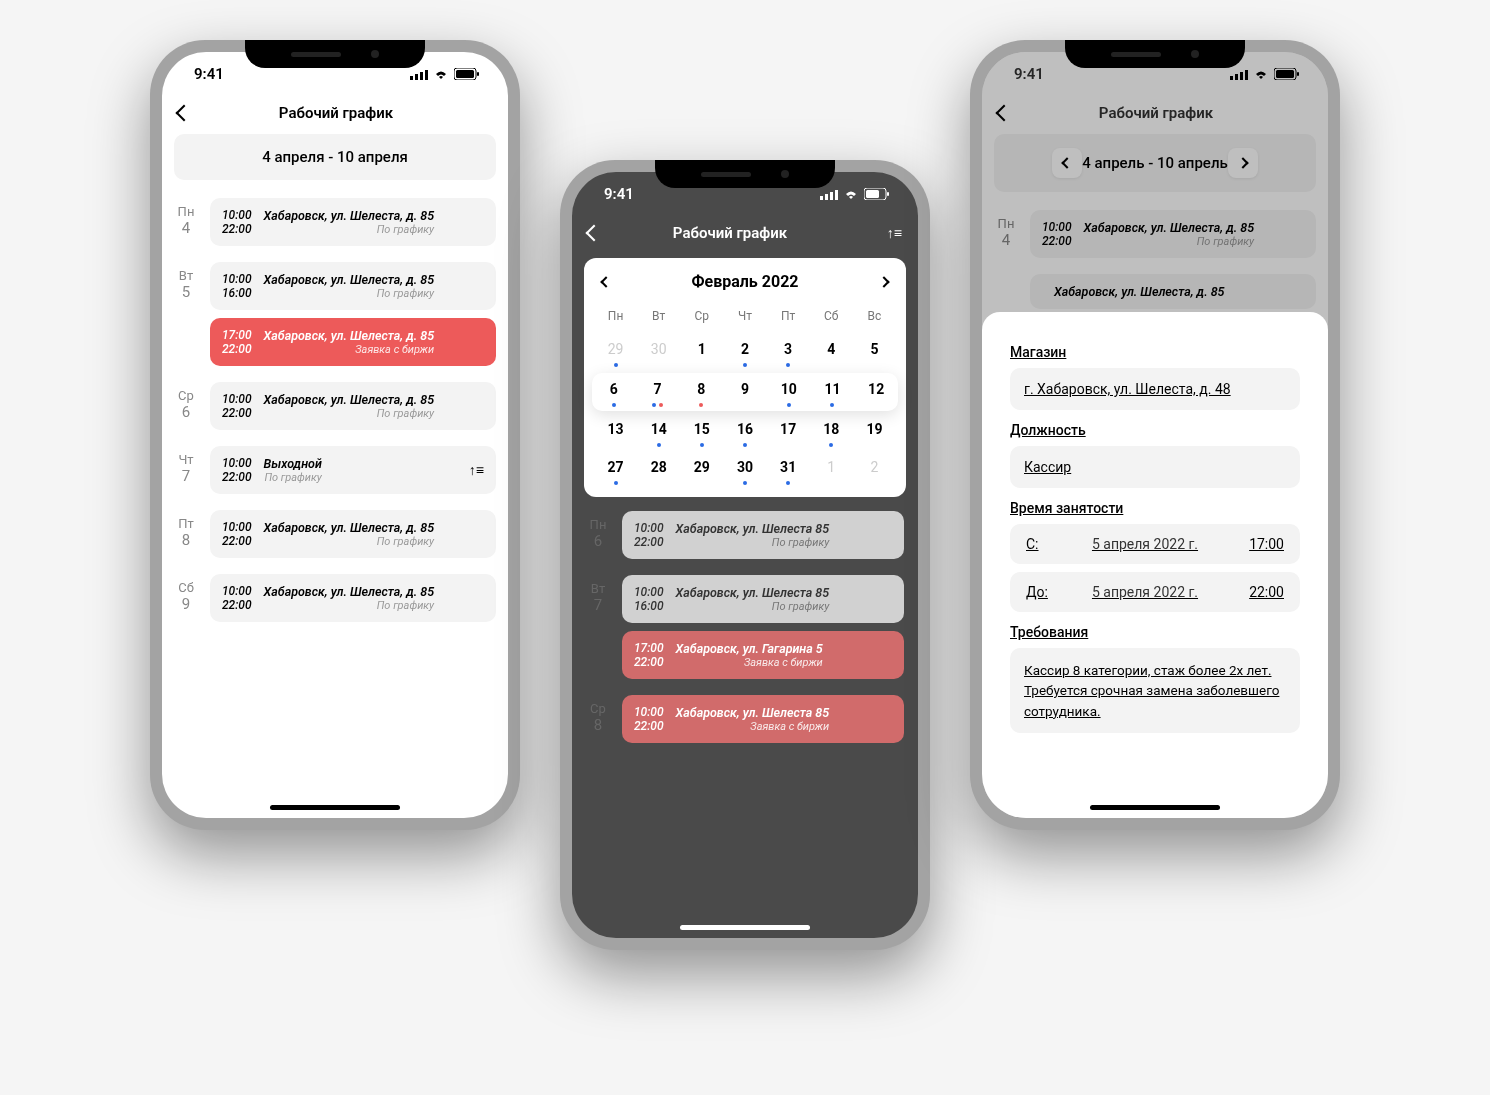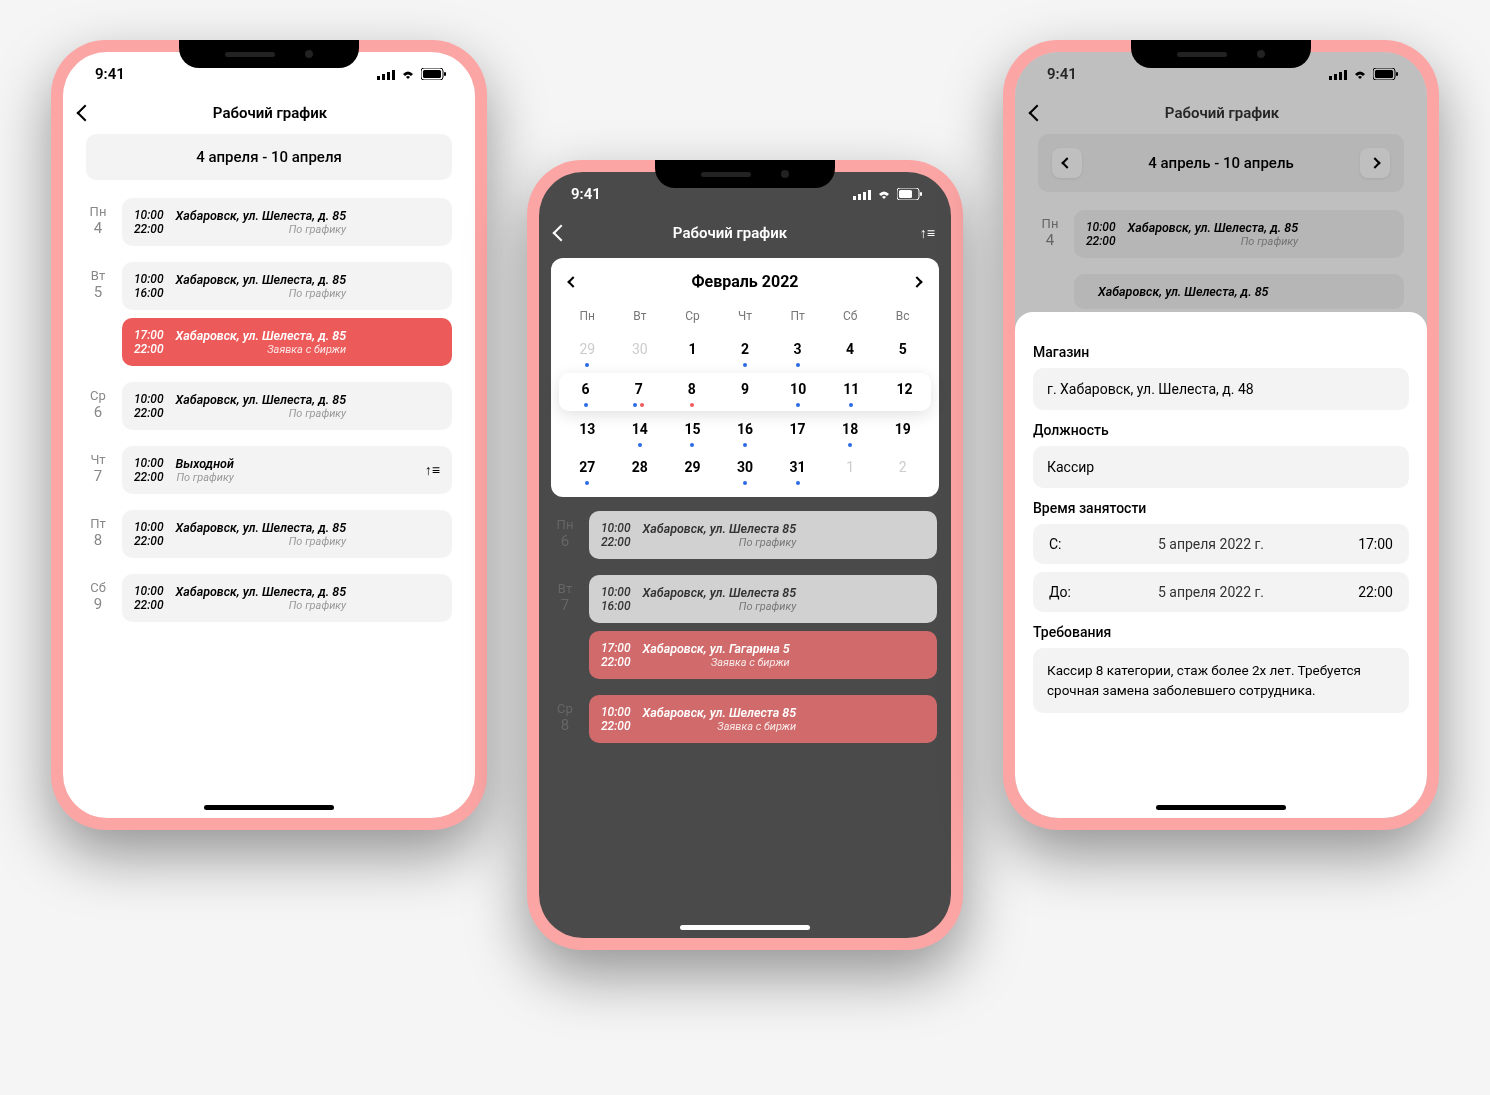--- a/index.html
+++ b/index.html
@@ -8,23 +8,23 @@
     background: #f5f5f5;
     padding: 40px 20px;
     display: flex;
     justify-content: center;
     align-items: flex-start;
     gap: 40px;
     min-height: 1095px;
     width: 1490px;
   }
   .phone {
-    width: 436px;
+    width: 370px;
     height: 790px;
-    background: #fca5a5;
+    background: #a3a3a3;
     border-radius: 55px;
     padding: 12px;
     position: relative;
     box-shadow: 0 25px 60px rgba(0,0,0,0.4);
   }
   .phone.middle { margin-top: 120px; }
   .phone-screen {
     width: 100%;
     height: 100%;
     background: #fff;
@@ -81,32 +81,32 @@
     border-bottom: 2.5px solid #000;
     transform: rotate(45deg);
   }
   .header-title {
     flex: 1;
     text-align: center;
     font-size: 15px;
     font-weight: 600;
     margin-left: -20px;
   }
-  .content { padding: 0 23px; overflow-y:hidden; }
+  .content { padding: 0 12px; overflow-y:hidden; }
   .date-pill {
     background: #f3f3f3;
     border-radius: 10px;
     padding: 14px;
     text-align: center;
     font-size: 15px;
     margin-bottom: 18px;
     position:relative;
     font-weight:500;
   }
-  .date-pill.with-arrows { display:flex; align-items:center; justify-content:space-between;}
+  .date-pill.with-arrows { display:flex; align-items:center; justify-content:center;}
   .date-pill .nav-btn {
     width:30px; height:30px; background:#fff; border-radius:8px;
     display:flex; align-items:center; justify-content:center;
     box-shadow:0 1px 3px rgba(0,0,0,0.08);
   }
   .small-chevron {
     width: 8px; height: 8px;
     border-left: 2px solid #000;
     border-bottom: 2px solid #000;
   }
@@ -179,21 +179,22 @@
   .list-under .shift-sub { color:#777;}
 
   
   .dimmed-overlay { position:absolute; inset:0; background:rgba(0,0,0,0.25); }
   .sheet {
     position:absolute;
     left:0; right:0; bottom:0;
     top:260px;
     background:#fff;
     border-radius:18px 18px 0 0;
-    padding:20px 18px;
+    padding:20px 28px;
+    text-decoration:underline;
   }
   .sheet-label { font-size:14px; font-weight:500; margin:12px 0 8px; }
   .sheet-field {
     background:#f3f3f3;
     border-radius:10px;
     padding:13px 14px;
     font-size:14px;
   }
   .time-row {
     background:#f3f3f3; border-radius:10px; padding:12px 16px;

